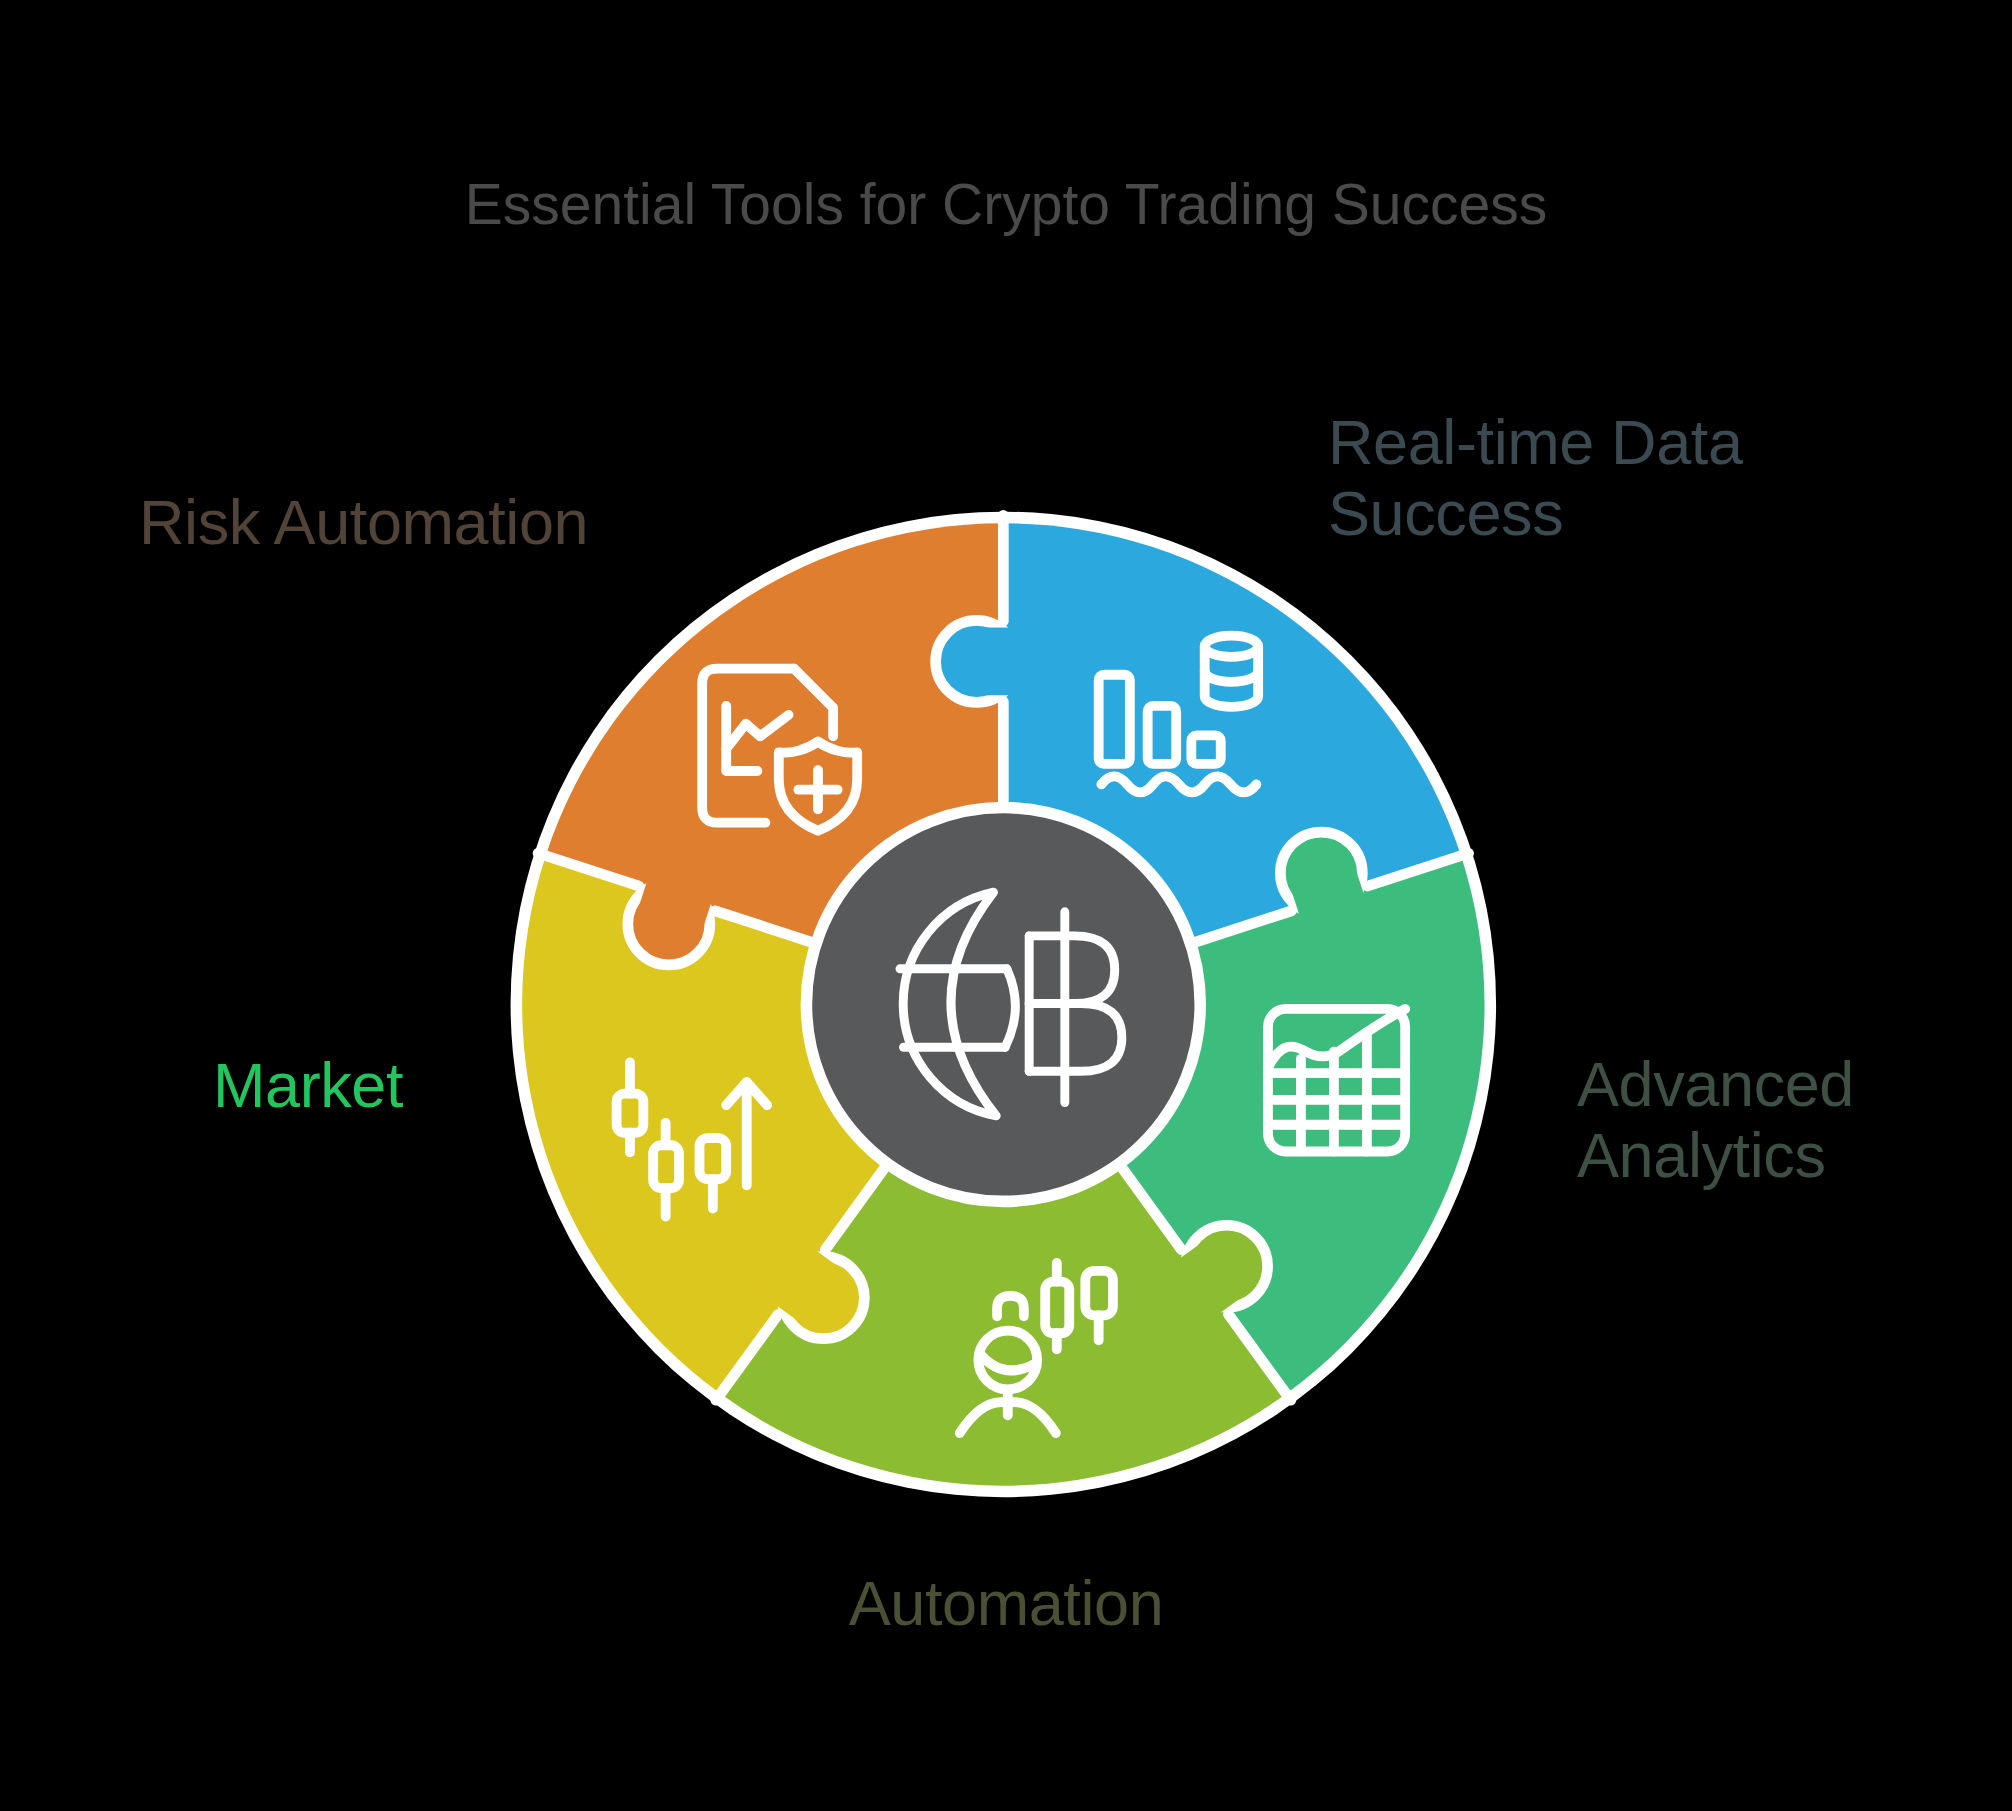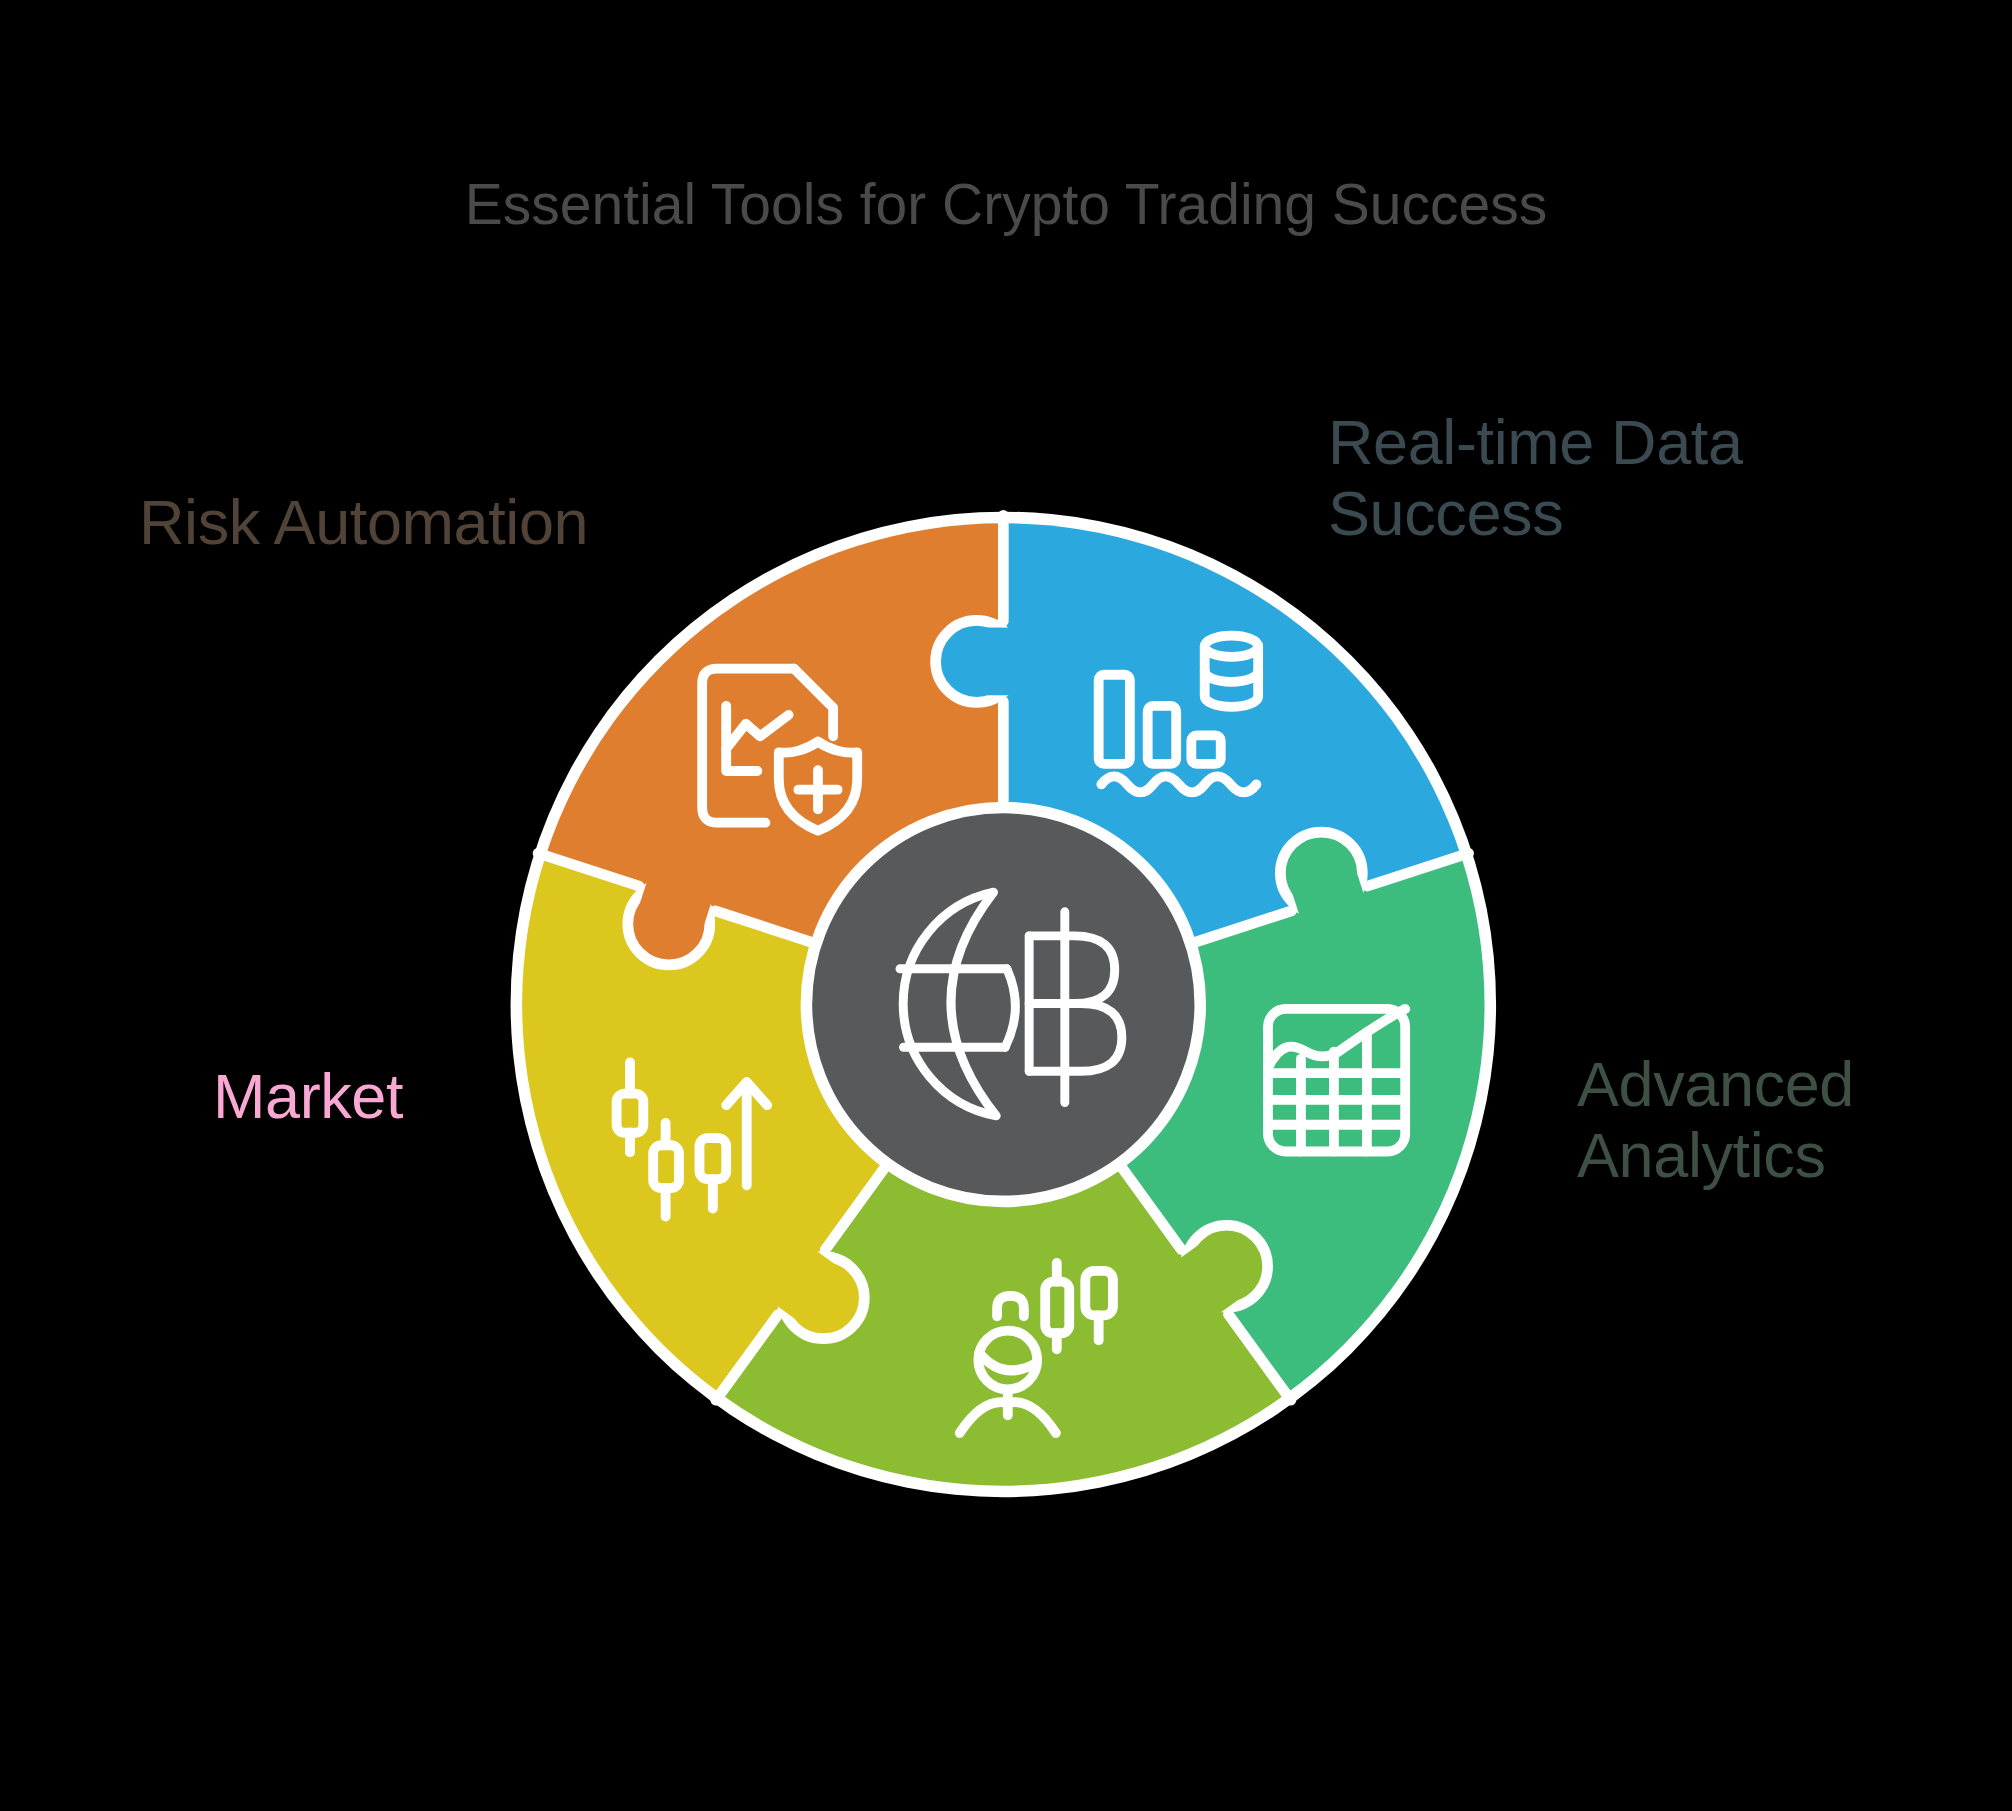--- a/index.html
+++ b/index.html
@@ -134,19 +134,22 @@
   <div class="label" style="left: 1328px; top: 407px; color: rgb(58, 74, 80);">
     <span>Real-time Data</span>
     <span>Success</span>
   </div>
 
   <div class="label" style="left: 1577px; top: 1049px; color: rgb(62, 80, 68);">
     <span>Advanced</span>
     <span>Analytics</span>
   </div>
 
+  <div class="label center-text" style="left: 783px; top: 1568px; width: 446px; color: rgb(73, 80, 51);">
+    <span>Automation</span>
+  </div>
 
-  <div class="label center-text" style="left: 85px; top: 1050px; width: 446px; color: #f9a8d4; margin-top: 11px;">
+  <div class="label center-text" style="left: 85px; top: 1050px; width: 446px; color: #22c55e;">
     <span>Market</span>
   </div>
 
 </div>
 
 
 </body></html>

